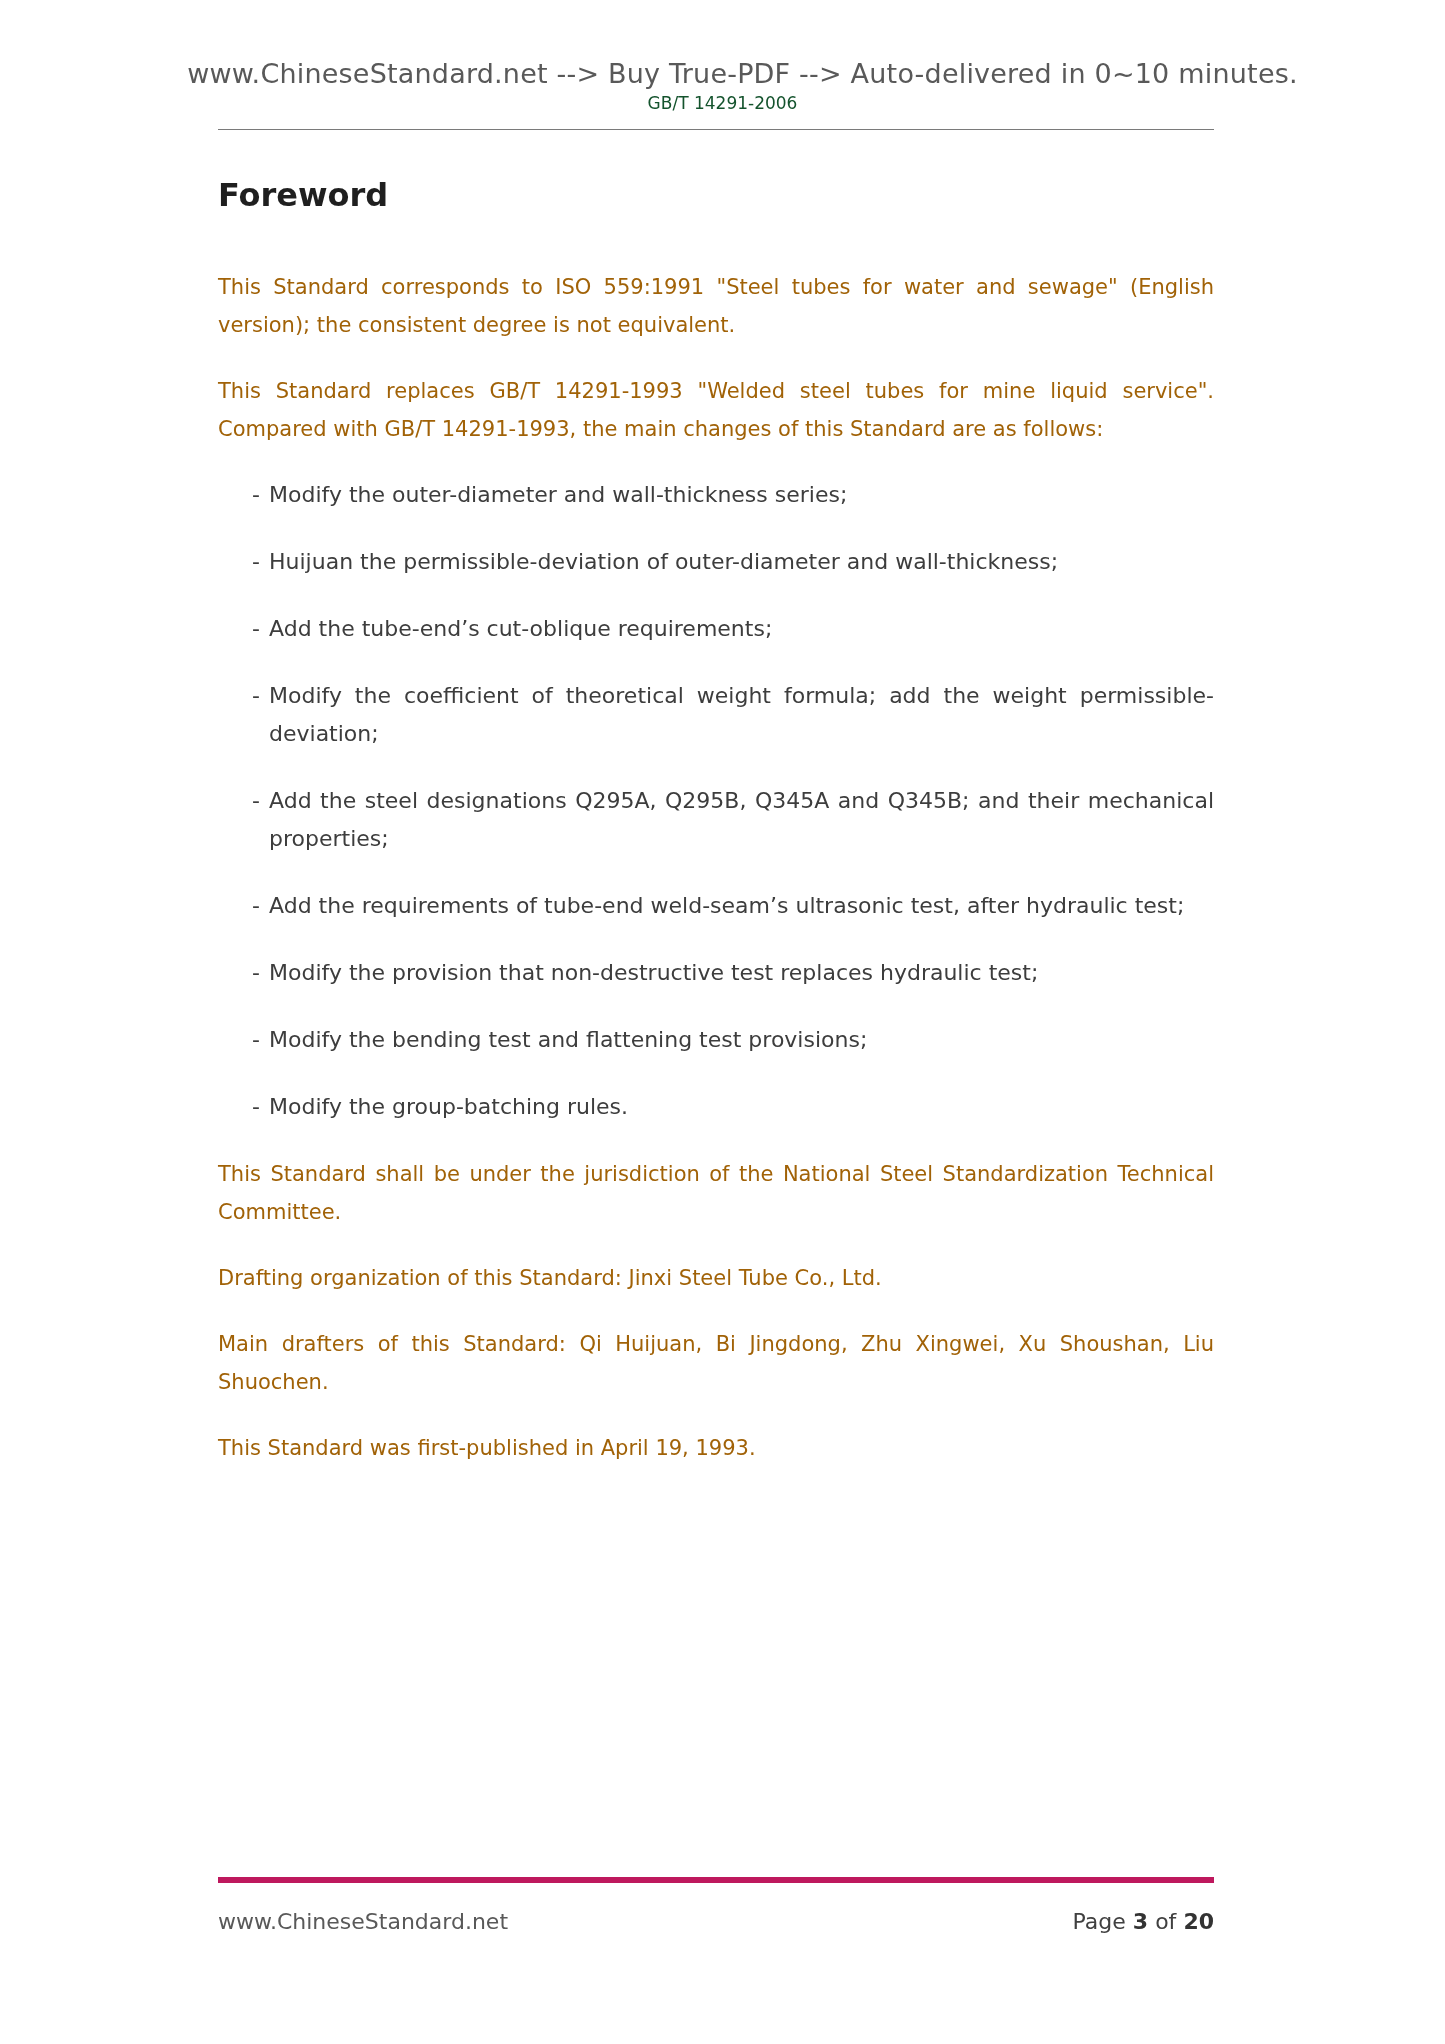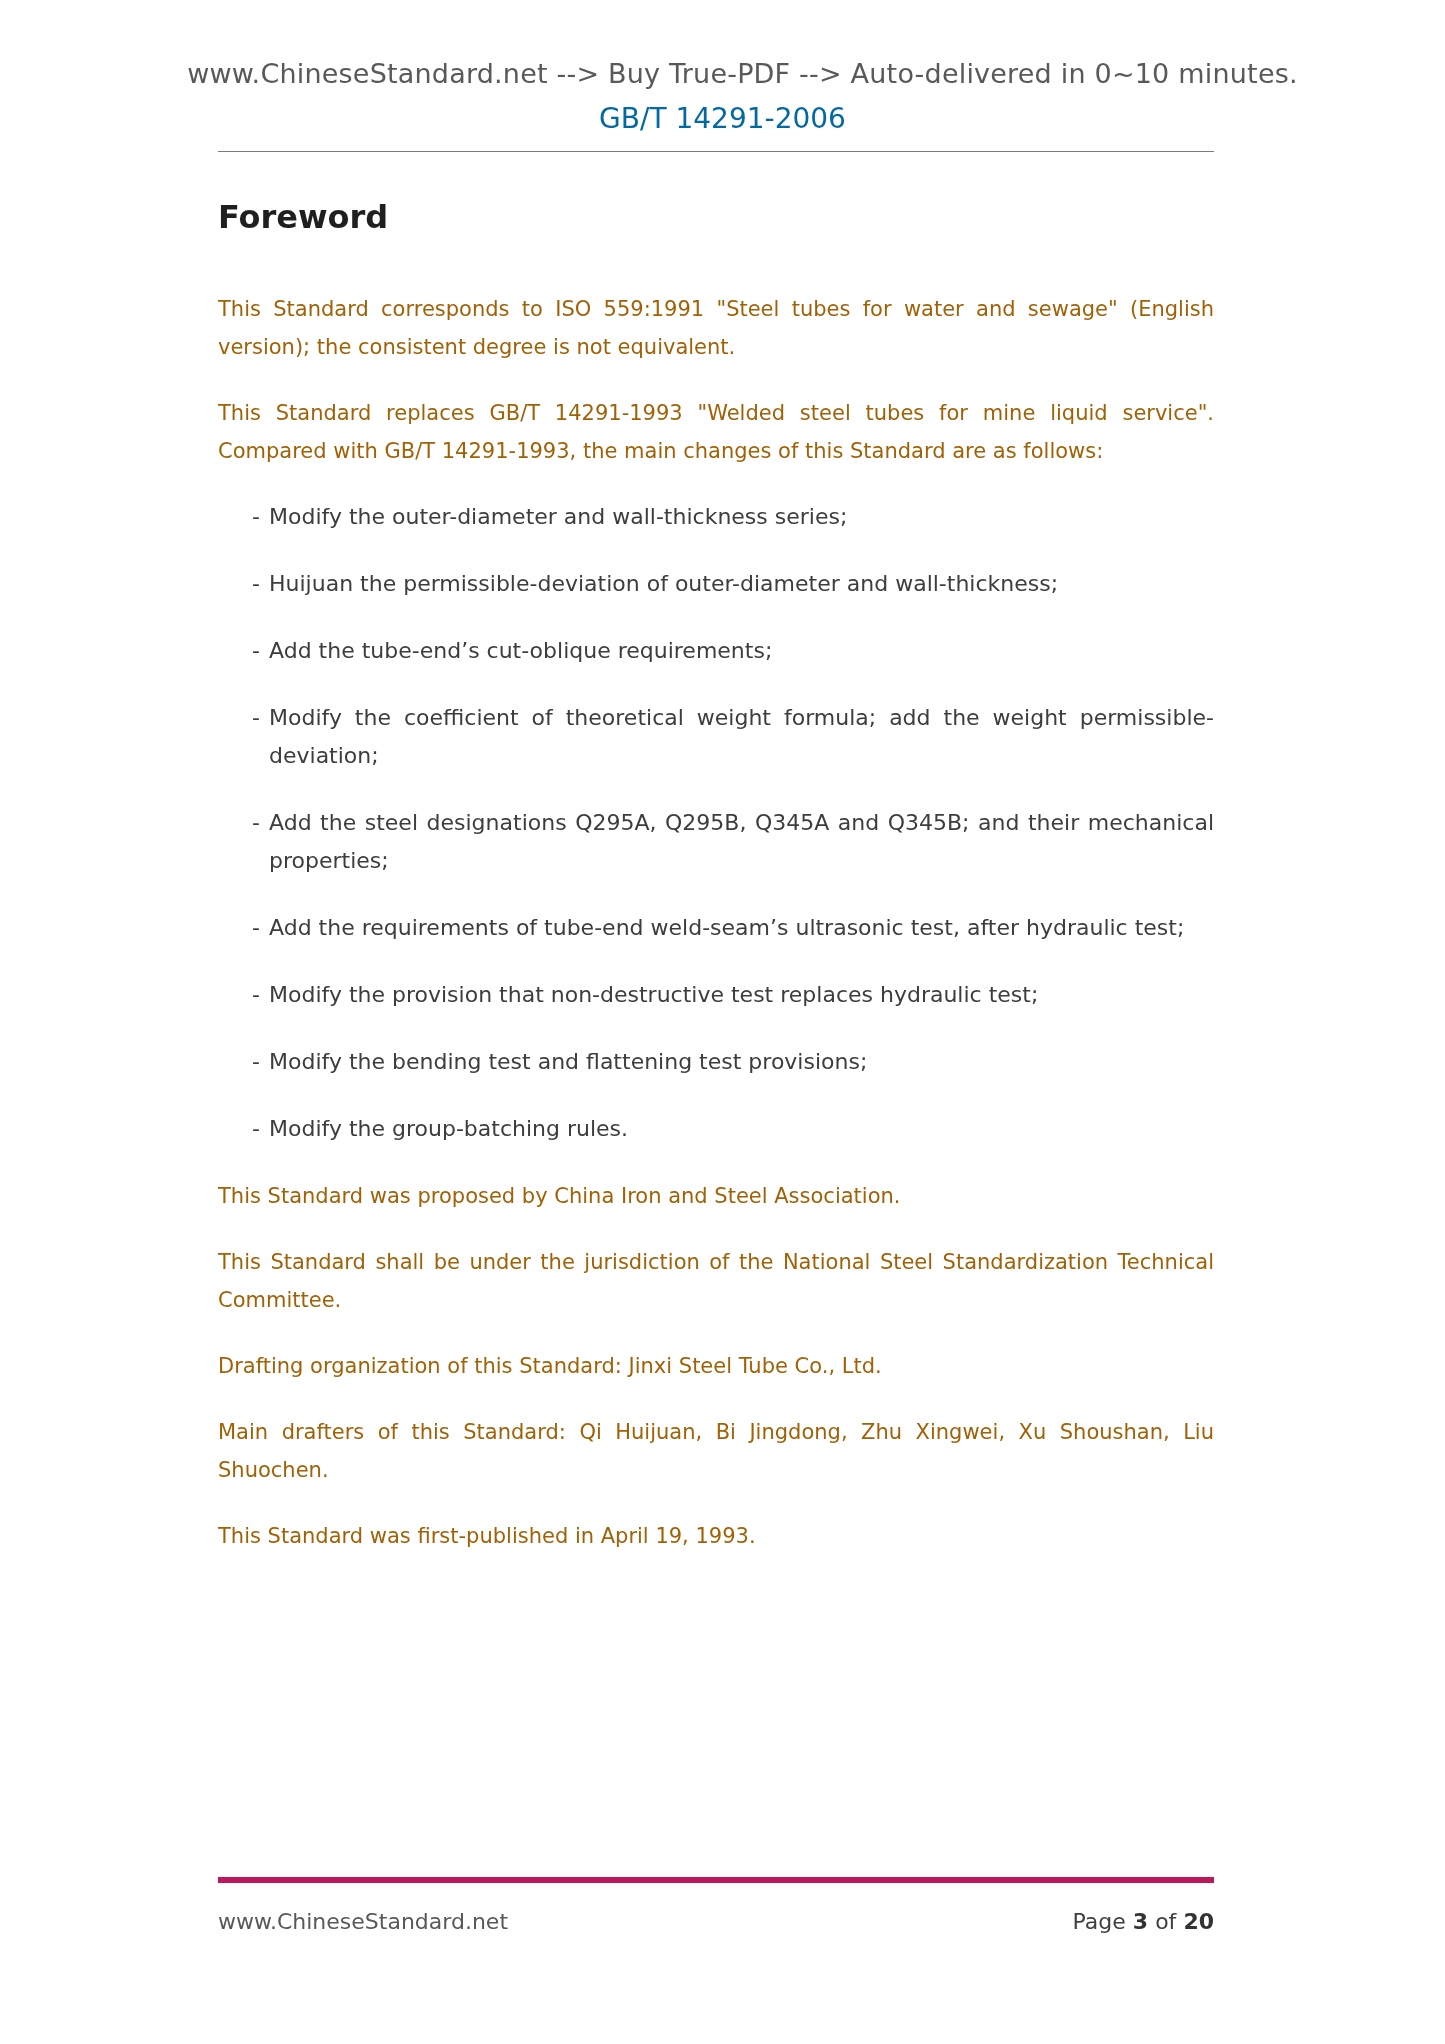--- a/index.html
+++ b/index.html
@@ -19,23 +19,23 @@
   .top-banner {
     padding-top: 58px;
     text-align: center;
     font-size: 27px;
     color: #595959;
     letter-spacing: 0.2px;
     padding-left: 40px;
   }
   .std-number {
     text-align: center;
-    font-size: 28px;
-    color: #0369a1;
-    margin-top: 13px;
+    font-size: 17px;
+    color: #14532d;
+    margin-top: 4px;
   }
   .content {
     width: 996px;
     margin-left: 218px;
   }
   .header-rule {
     border-top: 1px solid #7a7a7a;
     margin-top: 16px;
   }
   .title {
@@ -148,21 +148,20 @@
         <span class="change-text">Modify the bending test and flattening test provisions;</span>
       </div>
 
       <div class="change-item">
         <span class="change-dash">-</span>
         <span class="change-text">Modify the group-batching rules.</span>
       </div>
 
     </div>
 
-    <p class="para">This Standard was proposed by China Iron and Steel Association.</p>
     <p class="para">This Standard shall be under the jurisdiction of the National Steel Standardization Technical Committee.</p>
     <p class="para">Drafting organization of this Standard: Jinxi Steel Tube Co., Ltd.</p>
     <p class="para">Main drafters of this Standard: Qi Huijuan, Bi Jingdong, Zhu Xingwei, Xu Shoushan, Liu Shuochen.</p>
     <p class="para">This Standard was first-published in April 19, 1993.</p>
 
   </div>
 
   <div class="footer">
     <span class="footer-site">www.ChineseStandard.net</span>
     <span class="footer-page">

